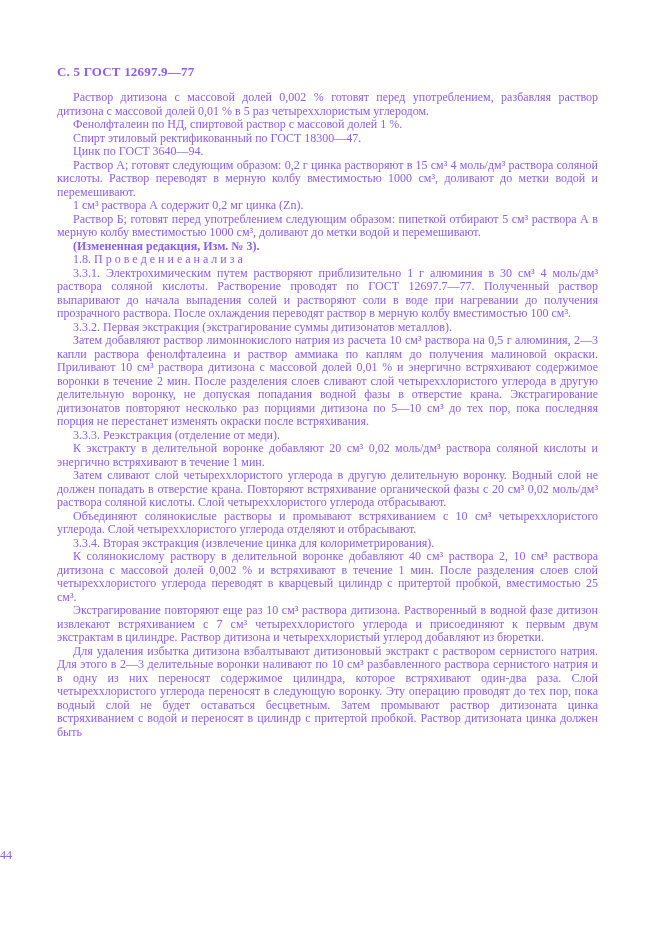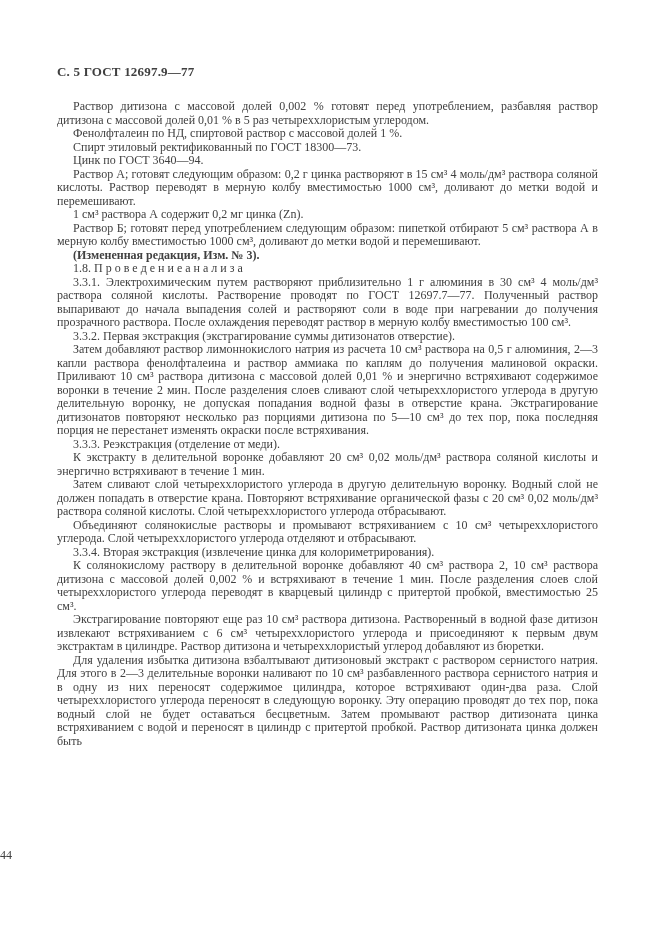--- a/index.html
+++ b/index.html
@@ -6,36 +6,36 @@
     margin: 0;
     padding: 0;
     background: #ffffff;
   }
   .page {
     position: relative;
     width: 661px;
     height: 936px;
     background: #ffffff;
     font-family: "Liberation Serif", "DejaVu Serif", serif;
-    color: #404040;
+    color: #8b5cf6;
     overflow: hidden;
   }
   .doc-header {
     position: absolute;
     left: 57px;
     top: 64px;
     font-size: 13px;
     font-weight: bold;
     letter-spacing: 0.2px;
     white-space: nowrap;
   }
   .doc-content {
     position: absolute;
     left: 57px;
-    top: 100px;
+    top: 91px;
     width: 541px;
     font-size: 12px;
     line-height: 13.5px;
     text-align: justify;
   }
   .para {
     margin: 0;
     padding: 0;
     text-indent: 16px;
   }
@@ -59,55 +59,55 @@
 
 <div class="page">
   <div class="doc-header">С. 5 ГОСТ 12697.9—77</div>
 
   <div class="doc-content">
 
       <p class="para">Раствор дитизона с массовой долей 0,002 % готовят перед употреблением, разбавляя раствор дитизона с массовой долей 0,01 % в 5 раз четыреххлористым углеродом.</p>
 
       <p class="para">Фенолфталеин по НД, спиртовой раствор с массовой долей 1 %.</p>
 
-      <p class="para">Спирт этиловый ректификованный по ГОСТ 18300—73.</p>
+      <p class="para">Спирт этиловый ректификованный по ГОСТ 18300—47.</p>
 
       <p class="para">Цинк по ГОСТ 3640—94.</p>
 
 
       <p class="para">Раствор А; готовят следующим образом: 0,2 г цинка растворяют в 15 см³ 4 моль/дм³ раствора соляной кислоты. Раствор переводят в мерную колбу вместимостью 1000 см³, доливают до метки водой и перемешивают.</p>
 
       <p class="para">1 см³ раствора А содержит 0,2 мг цинка (Zn).</p>
 
       <p class="para">Раствор Б; готовят перед употреблением следующим образом: пипеткой отбирают 5 см³ раствора А в мерную колбу вместимостью 1000 см³, доливают до метки водой и перемешивают.</p>
 
 
       <p class="para bold">(Измененная редакция, Изм. № 3).</p>
 
       <p class="para spaced">1.8. П р о в е д е н и е   а н а л и з а</p>
 
       <p class="para">3.3.1. Электрохимическим путем растворяют приблизительно 1 г алюминия в 30 см³ 4 моль/дм³ раствора  соляной кислоты. Растворение проводят по ГОСТ 12697.7—77. Полученный раствор выпаривают до начала выпадения солей и растворяют соли в воде при нагревании до получения прозрачного раствора. После охлаждения переводят раствор в мерную колбу вместимостью 100 см³.</p>
 
-      <p class="para">3.3.2. Первая экстракция (экстрагирование суммы дитизонатов отверстие).</p>
+      <p class="para">3.3.2. Первая экстракция (экстрагирование суммы дитизонатов металлов).</p>
 
 
       <p class="para">Затем добавляют раствор лимоннокислого натрия из расчета 10 см³ раствора на 0,5 г алюминия, 2—3 капли раствора фенолфталеина и раствор аммиака по каплям до получения малиновой окраски. Приливают 10 см³ раствора дитизона с массовой долей 0,01 % и энергично встряхивают содержимое воронки в течение 2 мин. После разделения слоев сливают слой четыреххлористого углерода в другую делительную воронку, не допуская попадания водной фазы в отверстие крана. Экстрагирование дитизонатов повторяют несколько раз порциями дитизона по 5—10 см³ до тех пор, пока последняя порция не перестанет изменять окраски после встряхивания.</p>
 
 
       <p class="para">3.3.3. Реэкстракция (отделение от меди).</p>
 
       <p class="para">К экстракту в делительной воронке добавляют 20 см³ 0,02 моль/дм³ раствора соляной кислоты и энергично встряхивают в течение 1 мин.</p>
 
       <p class="para">Затем сливают слой четыреххлористого углерода в другую делительную воронку. Водный слой не должен попадать в отверстие крана. Повторяют встряхивание органической фазы с 20 см³ 0,02 моль/дм³ раствора соляной кислоты. Слой четыреххлористого углерода отбрасывают.</p>
 
       <p class="para">Объединяют солянокислые растворы и промывают встряхиванием с 10 см³ четыреххлористого углерода. Слой четыреххлористого углерода отделяют и отбрасывают.</p>
 
       <p class="para">3.3.4. Вторая экстракция (извлечение цинка для колориметрирования).</p>
 
       <p class="para">К солянокислому раствору в делительной воронке добавляют 40 см³ раствора 2, 10 см³ раствора дитизона с массовой долей 0,002 % и встряхивают в течение 1 мин. После разделения слоев слой четыреххлористого углерода переводят в кварцевый цилиндр с притертой пробкой, вместимостью 25 см³.</p>
 
-      <p class="para">Экстрагирование повторяют еще раз 10 см³ раствора дитизона. Растворенный в водной фазе дитизон извлекают встряхиванием с 6 см³ четыреххлористого углерода и присоединяют к первым двум экстрактам в цилиндре. Раствор дитизона и четыреххлористый углерод добавляют из бюретки.</p>
+      <p class="para">Экстрагирование повторяют еще раз 10 см³ раствора дитизона. Растворенный в водной фазе дитизон извлекают встряхиванием с 7 см³ четыреххлористого углерода и присоединяют к первым двум экстрактам в цилиндре. Раствор дитизона и четыреххлористый углерод добавляют из бюретки.</p>
 
       <p class="para">Для удаления избытка дитизона взбалтывают дитизоновый экстракт с раствором сернистого натрия. Для этого в 2—3 делительные воронки наливают по 10 см³ разбавленного раствора сернистого натрия и в одну из них переносят содержимое цилиндра, которое встряхивают один-два раза. Слой четыреххлористого углерода переносят в следующую воронку. Эту операцию проводят до тех пор, пока водный слой не будет оставаться бесцветным. Затем промывают раствор дитизоната цинка встряхиванием с водой и переносят в цилиндр с притертой пробкой. Раствор дитизоната цинка должен быть</p>
     </div>
 
   <div class="page-number">44</div>
 </div>
 
 </body></html>

